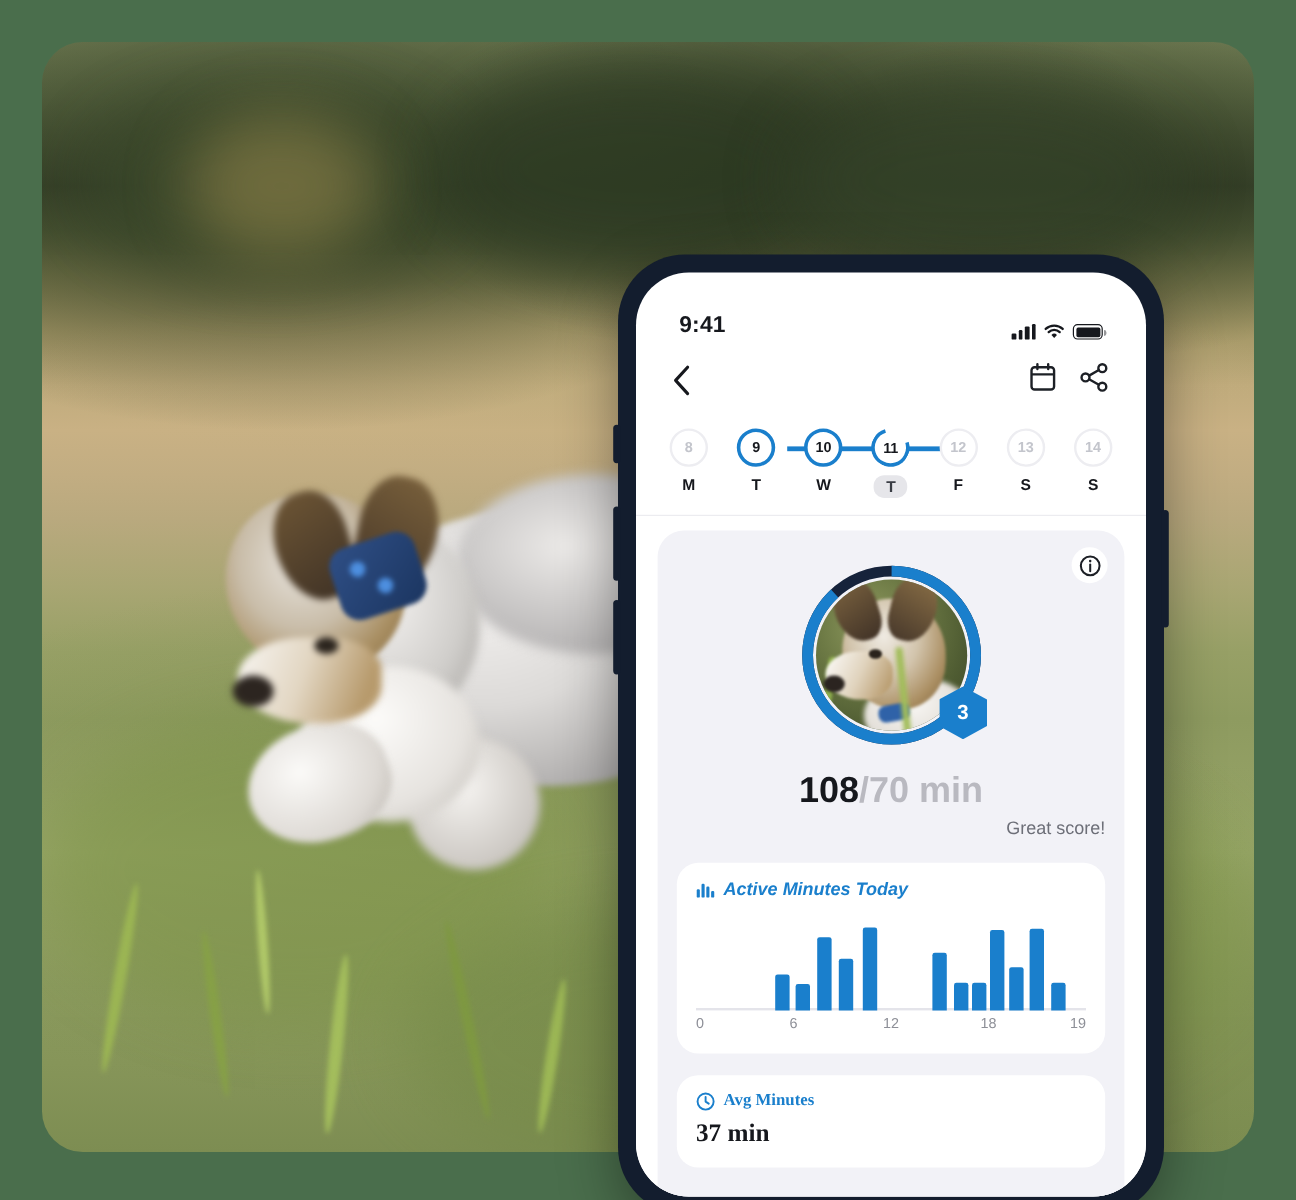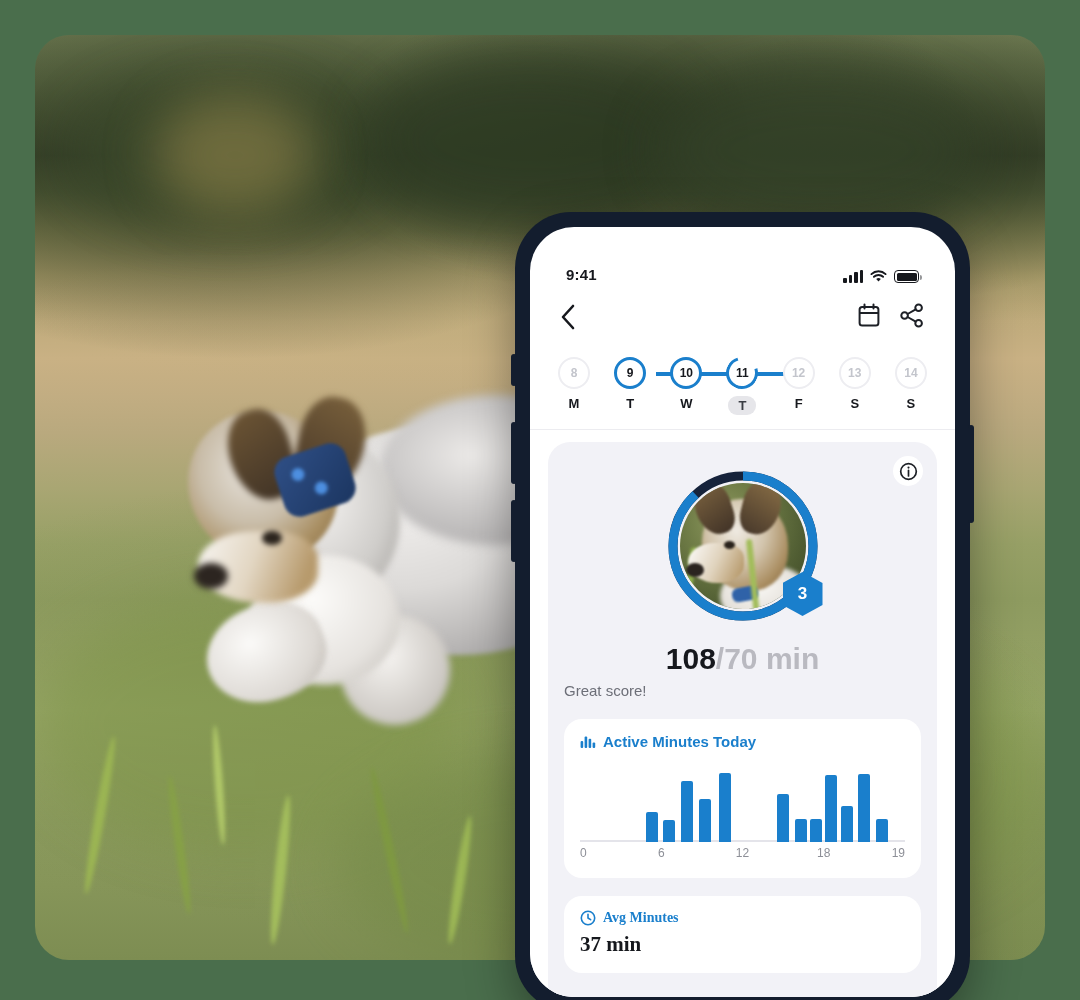--- a/index.html
+++ b/index.html
@@ -136,21 +136,21 @@
   .screen{
     position:absolute; left:15px; top:15px; right:15px; bottom:15px;
     background:#ffffff; border-radius:44px; overflow:hidden;
   }
 
   
   .statusbar{
     height:62px; display:flex; align-items:flex-end; justify-content:space-between;
     padding:0 36px 6px 36px;
   }
-  .clock{ font-size:15px; font-weight:700; color:#16181d; letter-spacing:.2px; }
+  .clock{ font-size:19px; font-weight:700; color:#16181d; letter-spacing:.2px; }
   .sb-icons{ display:flex; align-items:center; gap:7px; }
   .sig{ display:flex; align-items:flex-end; gap:2px; height:13px; }
   .sig i{ display:block; width:3.5px; background:#16181d; border-radius:1px; }
   .sig i:nth-child(1){ height:5px; }
   .sig i:nth-child(2){ height:8px; }
   .sig i:nth-child(3){ height:11px; }
   .sig i:nth-child(4){ height:13px; }
   .batt{
     width:25px; height:13px; border:1.8px solid #16181d; border-radius:4px;
     position:relative; padding:1.5px;
@@ -252,26 +252,26 @@
   .badge3{
     position:absolute; right:-2px; bottom:8px; width:40px; height:44px;
     display:flex; align-items:center; justify-content:center;
     color:#fff; font-size:17px; font-weight:700;
     background:#1a7fcc;
     clip-path:polygon(50% 0%, 100% 25%, 100% 75%, 50% 100%, 0% 75%, 0% 25%);
   }
 
   .score{ text-align:center; margin-top:18px; font-size:30px; font-weight:700; color:#16181d; }
   .score .goal{ color:#b9b9c0; font-weight:700; }
-  .score-sub{ text-align:left; margin-top:6px; font-size:15px; color:#6d6f78; }
+  .score-sub{ text-align:right; margin-top:6px; font-size:15px; color:#6d6f78; }
 
   .chart-card{
     background:#ffffff; border-radius:18px; margin-top:20px; padding:14px 16px 12px 16px;
   }
-  .chart-head{ display:flex; align-items:flex-start; gap:7px; }
+  .chart-head{ display:flex; align-items:flex-start; gap:7px;font-style:italic; }
   .chart-title{ font-size:15px; font-weight:700; color:#1a7fcc; }
   .chart-area{ position:relative; height:82px; margin-top:10px; display:flex; align-items:flex-end; gap:0; }
   .bar{ background:#1a7fcc; border-radius:2px 2px 0 0; position:absolute; bottom:0; width:12px; }
   .axis-line{ position:absolute; left:0; right:0; bottom:0; height:2px; background:#e4e4ea; }
   .xaxis{ position:relative; height:20px; margin-top:4px; }
   .xtick{ position:absolute; font-size:12px; color:#8d8f97; transform:translateX(-50%); }
 
   .stat-row{ display:flex; gap:14px; margin-top:18px; padding-bottom:20px;font-family:Liberation Serif, serif; }
   .stat{ flex:1; background:#ffffff; border-radius:18px; padding:14px 16px 16px 16px; }
   .stat-head{ display:flex; align-items:center; gap:7px; }

